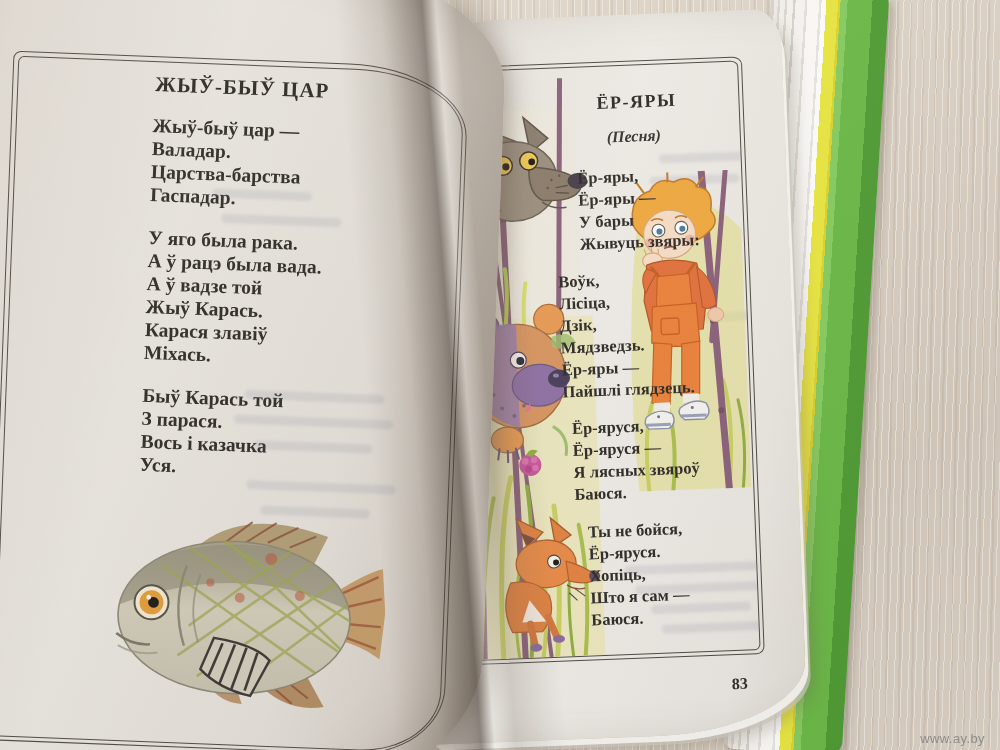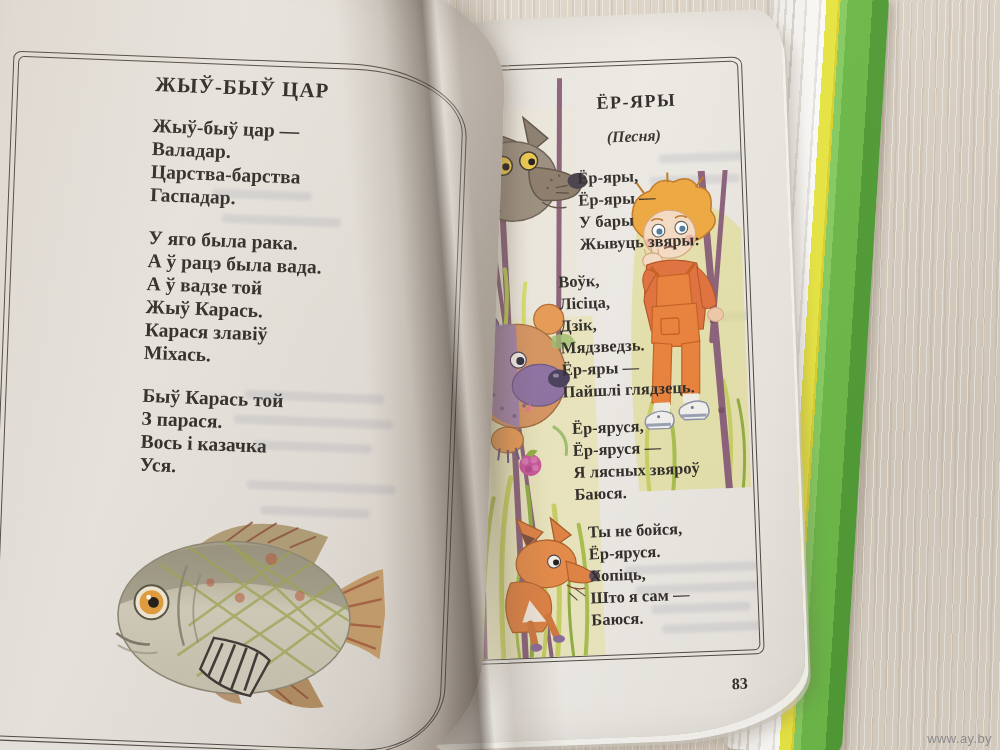--- a/index.html
+++ b/index.html
@@ -78,21 +78,21 @@
     transform:rotate(-4.6deg);pointer-events:none;z-index:5;
     background:linear-gradient(90deg,
       rgba(100,86,70,0) 0%, rgba(100,86,70,0.18) 26%, rgba(70,58,46,0.46) 46%,
       rgba(60,50,40,0.52) 50%, rgba(245,242,235,0.25) 58%,
       rgba(110,95,78,0.20) 70%, rgba(110,95,78,0) 100%);}
 
   
   .ghost{position:absolute;height:9px;border-radius:5px;
     background:rgba(92,104,128,0.13);filter:blur(1.7px);z-index:1;}
 
-  .watermark{position:absolute;right:8px;bottom:4px;z-index:9;
+  .watermark{position:absolute;right:15px;bottom:4px;z-index:9;
     font-family:"Liberation Sans", sans-serif;font-size:13px;color:#8d8d8b;
     letter-spacing:0.4px;}
 
   .photo-tint{position:absolute;inset:0;z-index:8;pointer-events:none;
     background:linear-gradient(145deg,rgba(255,252,244,0.07),rgba(70,70,100,0.05));}
 </style>
 </head>
 <body>
 
 <div class="scene">

